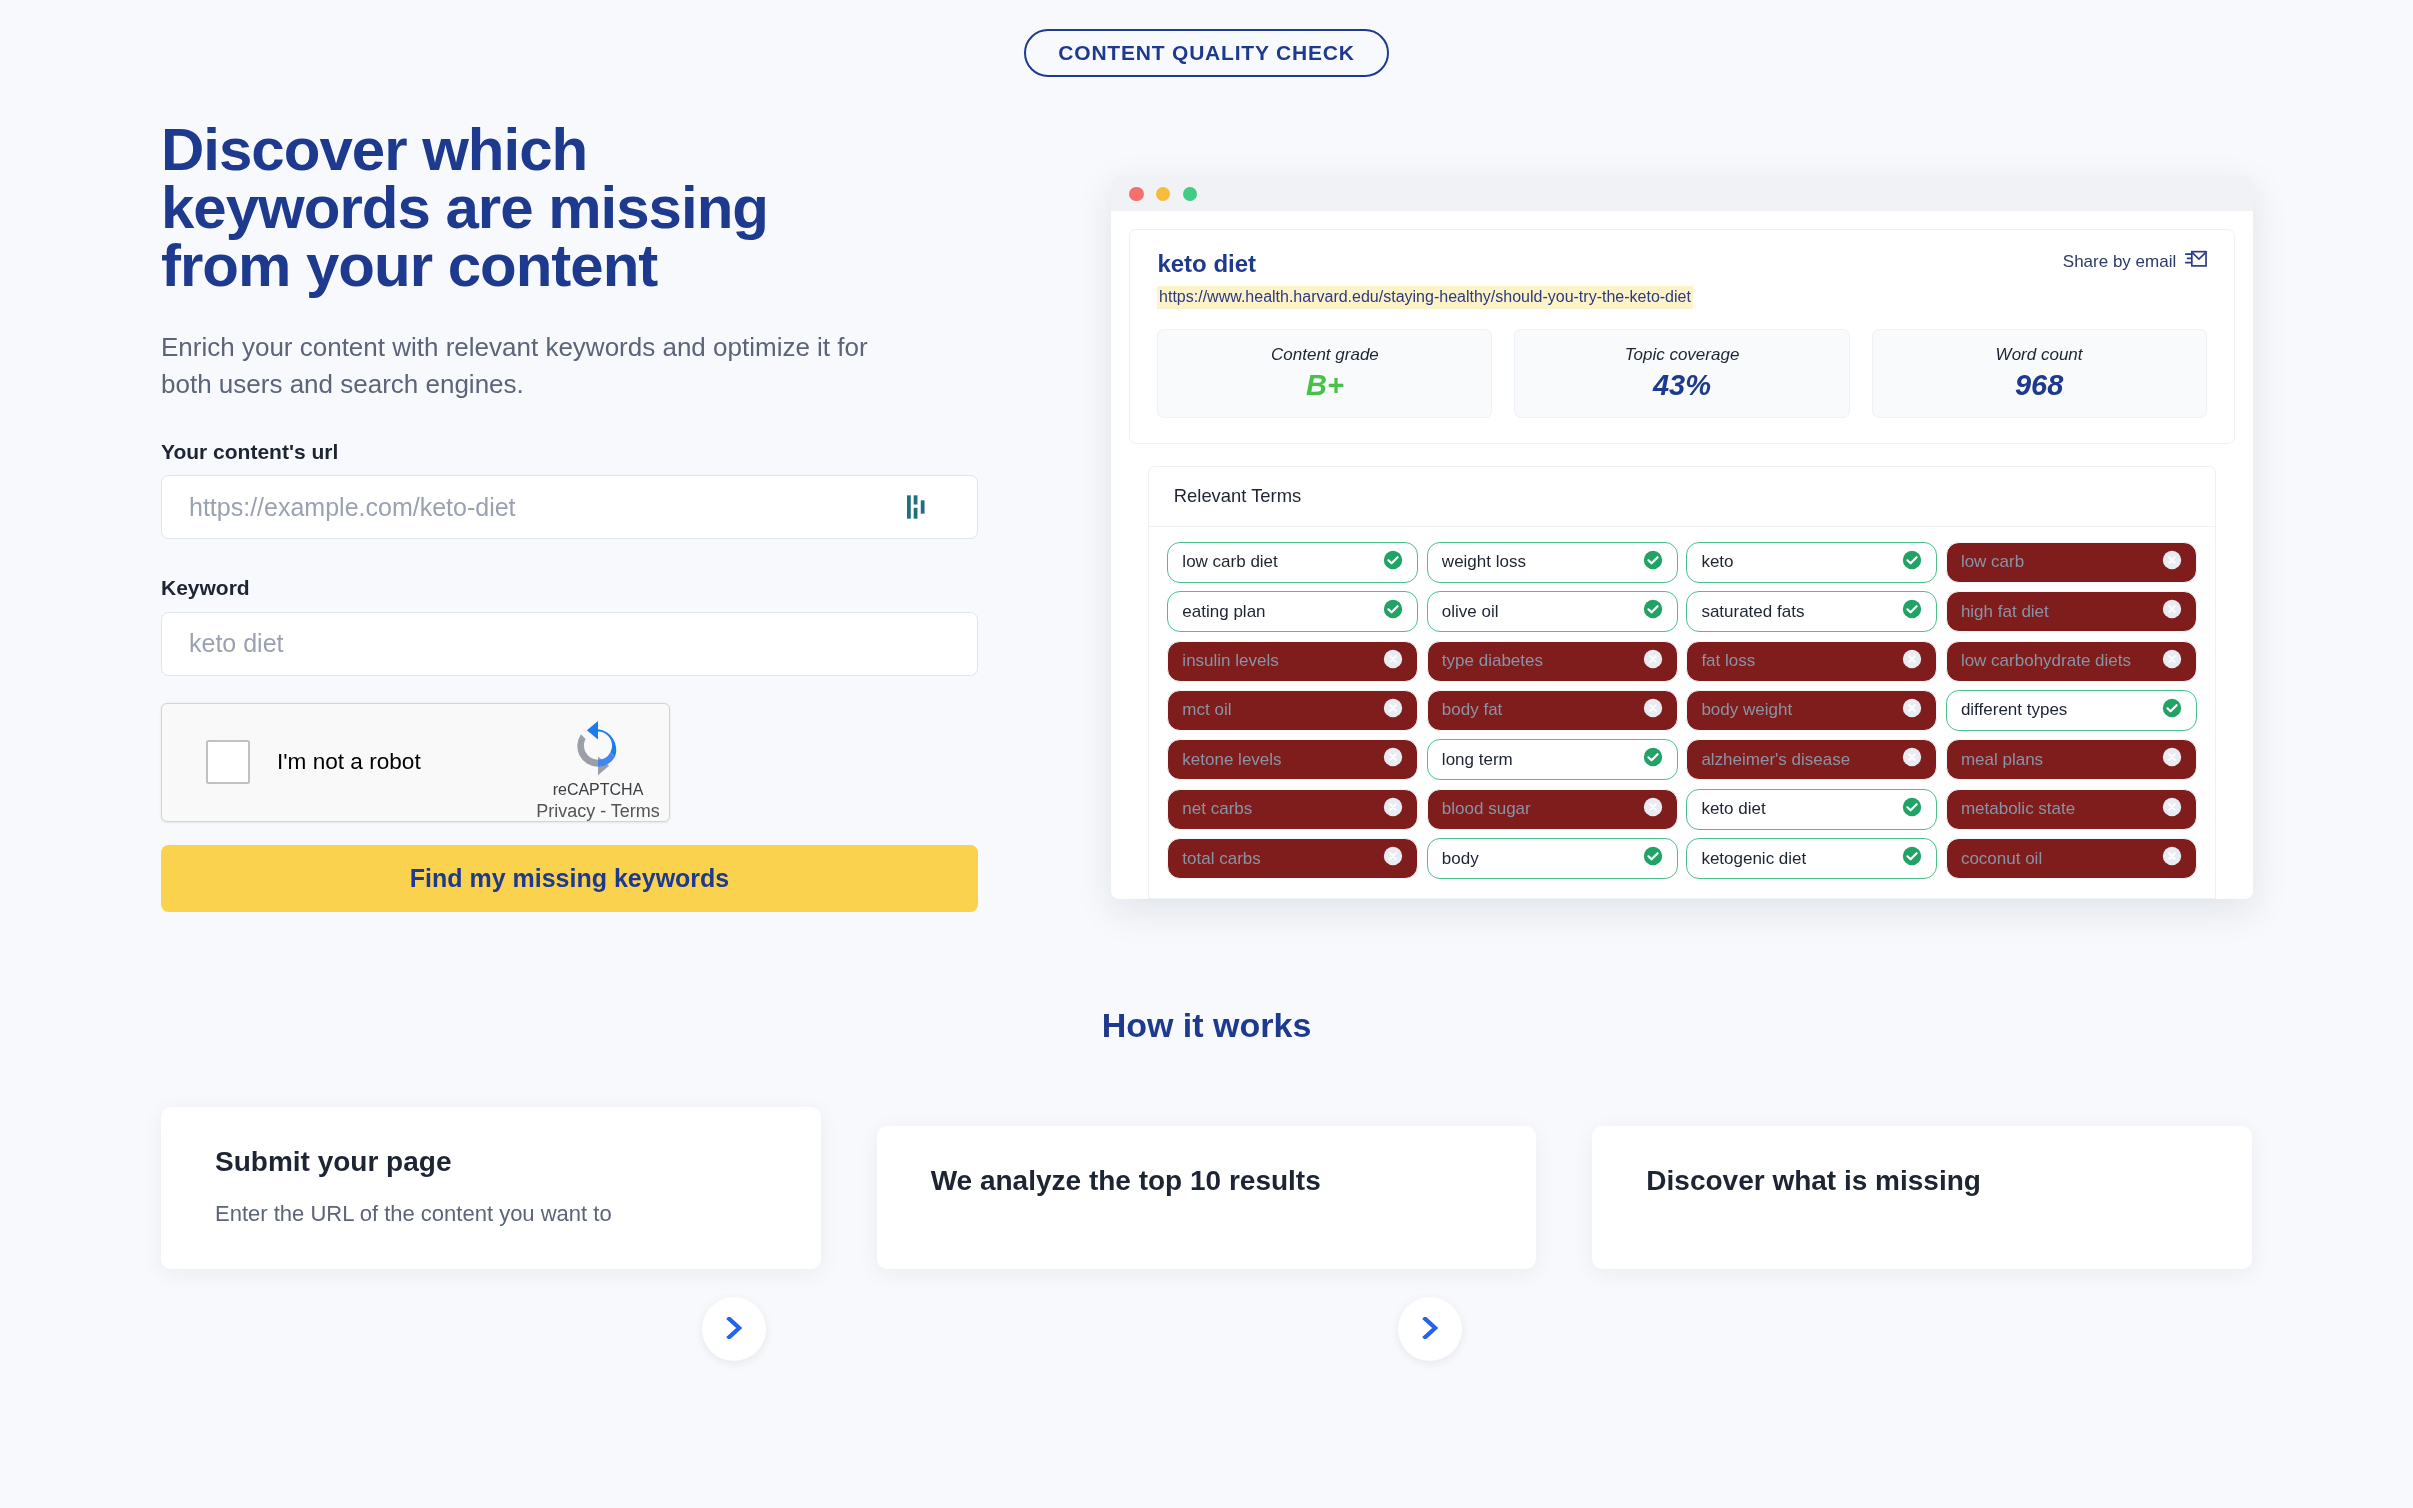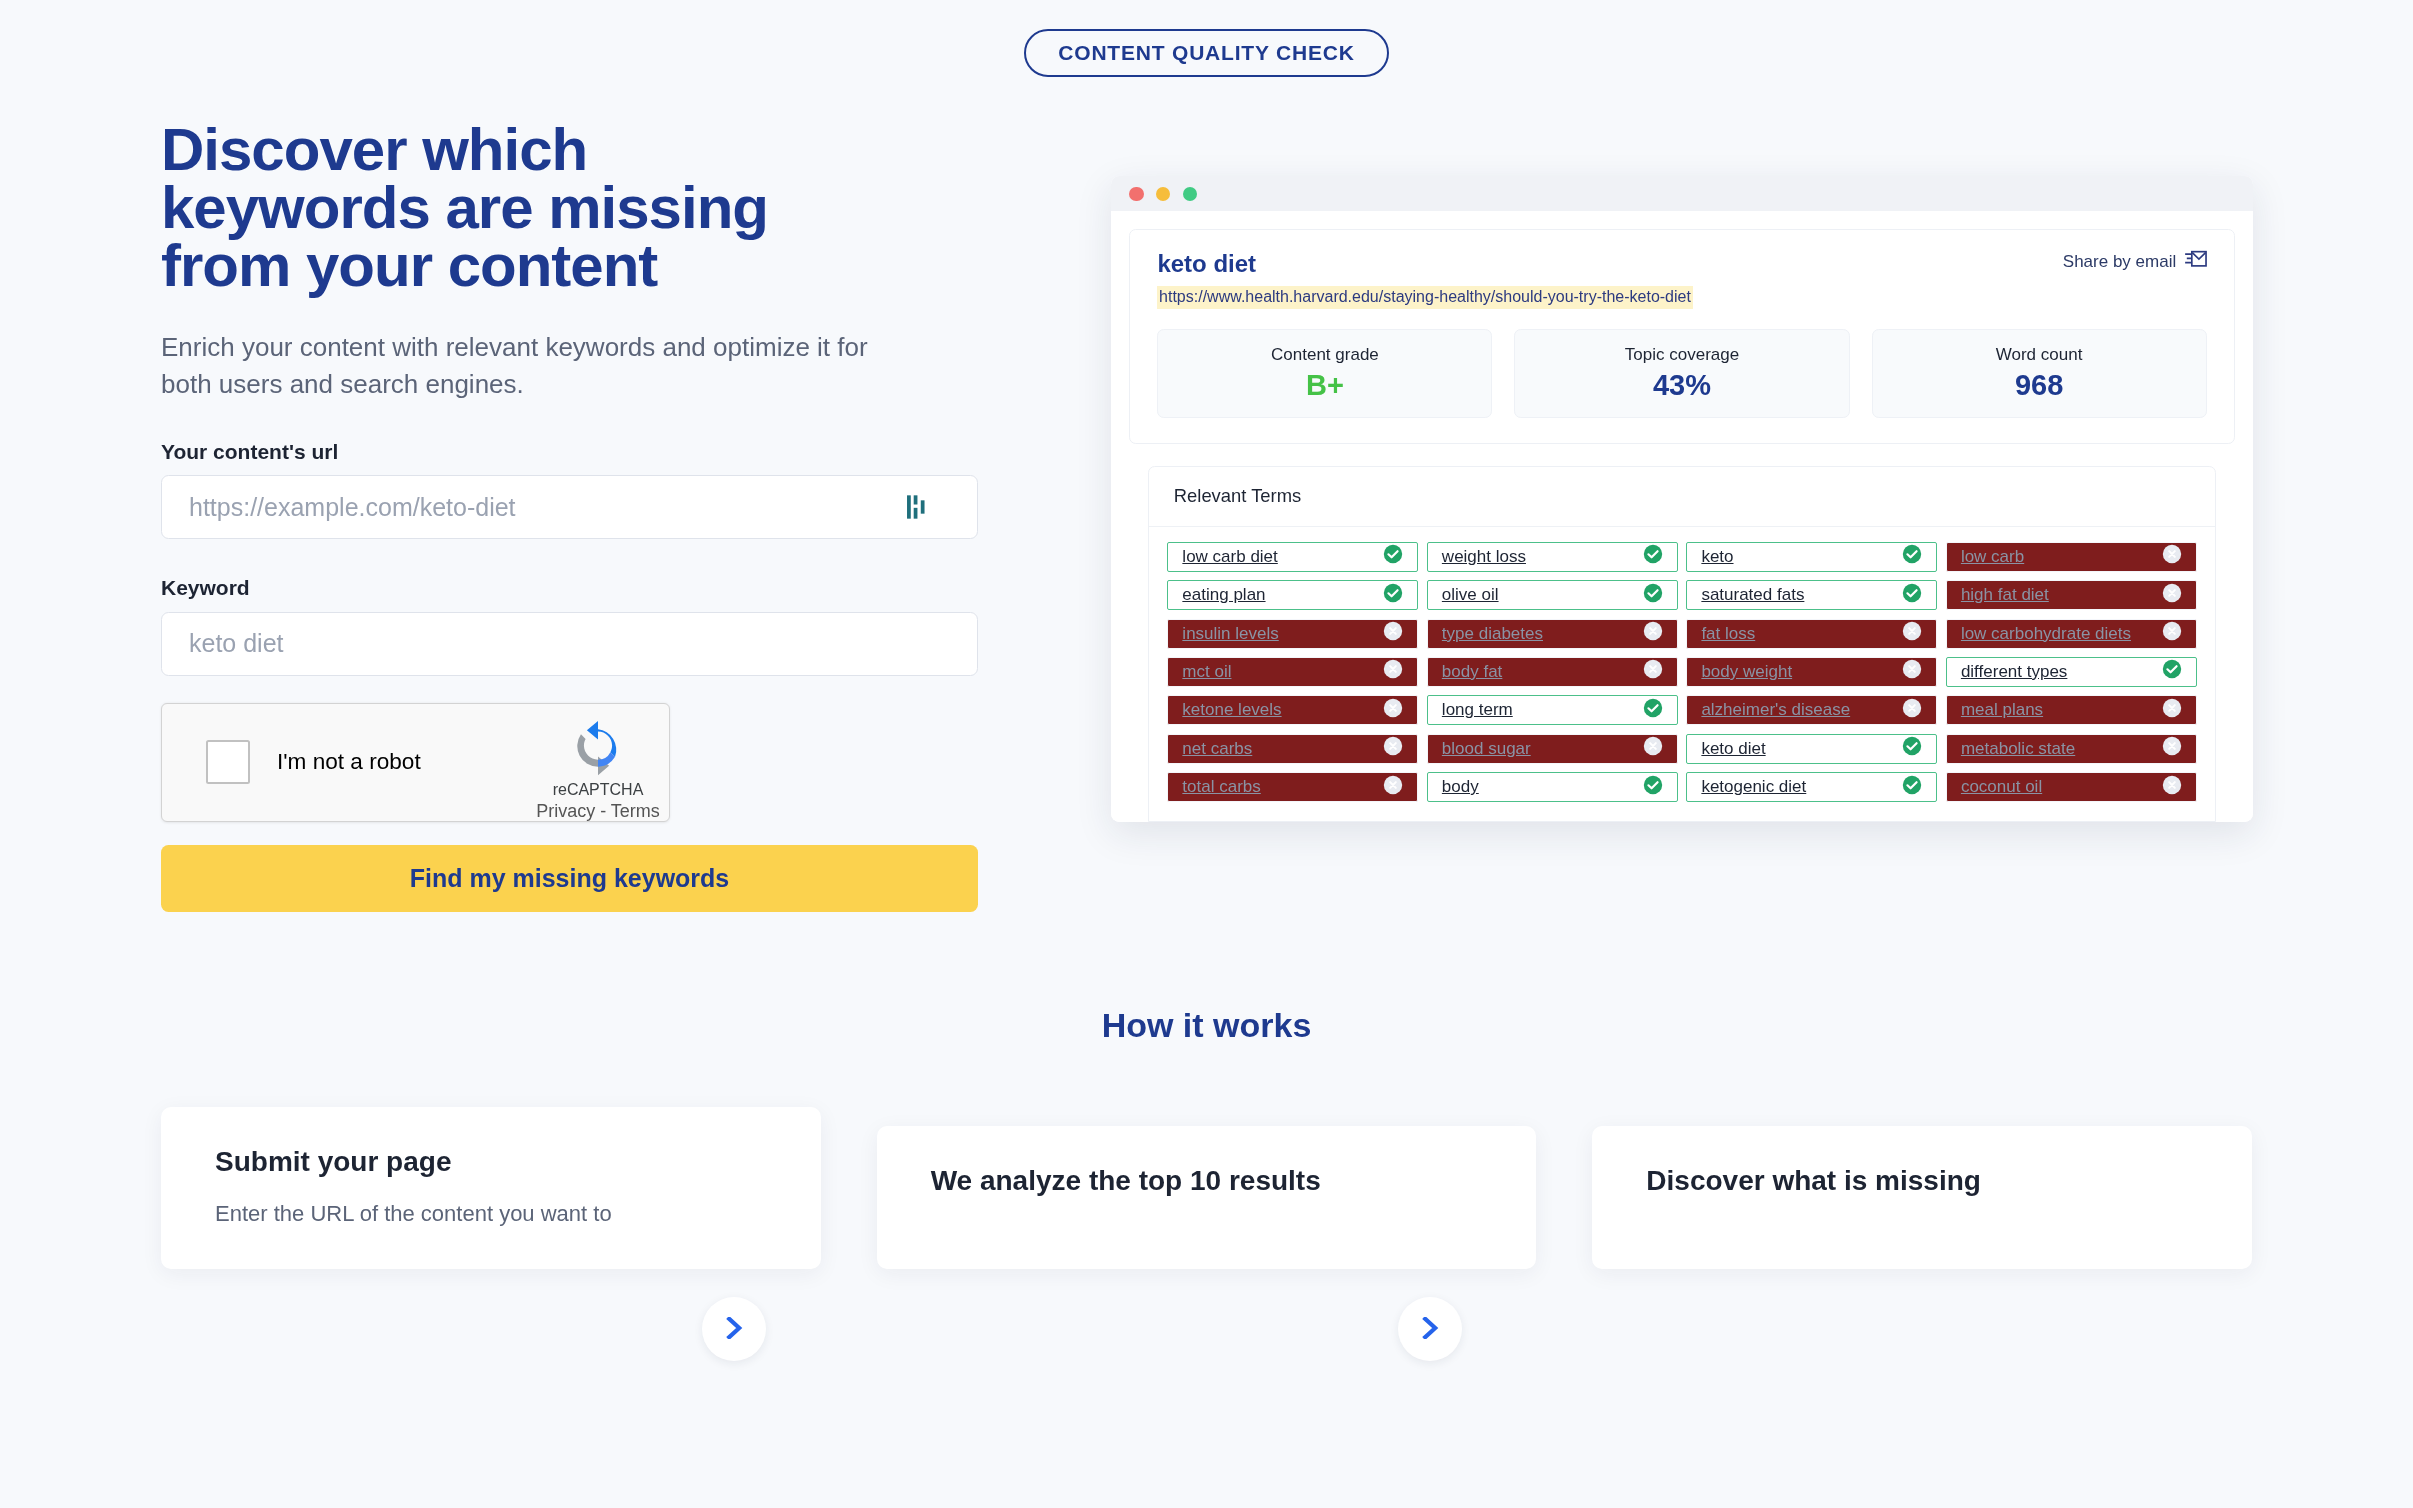--- a/index.html
+++ b/index.html
@@ -145,40 +145,40 @@
     background: #fdf3c9;
     color: #2c3a80;
     font-size: 16px;
     padding: 2.5px 1.7px;
   }
 
   .metrics { display:flex; gap: 22px; margin-top: 20px; }
   .metric {
     flex: 1; background:#f8fafc; border:0.8px solid #eef1f6;
     border-radius: 6.7px; height: 89px;
-    display:flex; flex-direction:column; align-items:center; justify-content:center;
+    display:flex; flex-direction:column; align-items:center; justify-content:center;font-style:italic;
   }
   .metric-label { font-size: 17px; color:#1d2433; }
   .metric-value { font-size: 29px; font-weight: bold; margin-top: 3.4px; color:#1e3a8f; }
   .metric-value.grade { color:#45c247; }
 
   .mk-terms {
     margin: 22px 18.4px 0;
     border:0.8px solid #edf0f5; border-top-left-radius:6.7px; border-top-right-radius:6.7px;
     background:#fff;
   }
   .terms-head { padding: 18.4px 25px; font-size: 18.4px; color:#1d2433; border-bottom:0.8px solid #eef1f5; }
   .terms-grid {
     display: grid; grid-template-columns: repeat(4, 1fr);
     gap: 8.4px; padding: 15px 18.4px 18.4px;
   }
   .term {
-    height: 30px; border-radius: 2px;
+    height: 41px; border-radius: 13px;
     display:flex; align-items:center; justify-content:space-between;
-    padding: 0 14.2px; font-size: 17px; text-decoration: underline;
+    padding: 0 14.2px; font-size: 17px;
   }
   .term.on { border:1.3px solid #4cc08a; background:#fff; color:#1d2433; }
   .term.off { border:1.3px solid #f4f6fa; background:#7f1d1d; color:#8a93a4; }
   .tick { width: 20px; height: 20px; flex:none; }
 
   
   .how-title {
     text-align:center; margin-top: 94px;
     color:#1e3a8f; font-size: 34px; font-weight: bold;
   }

